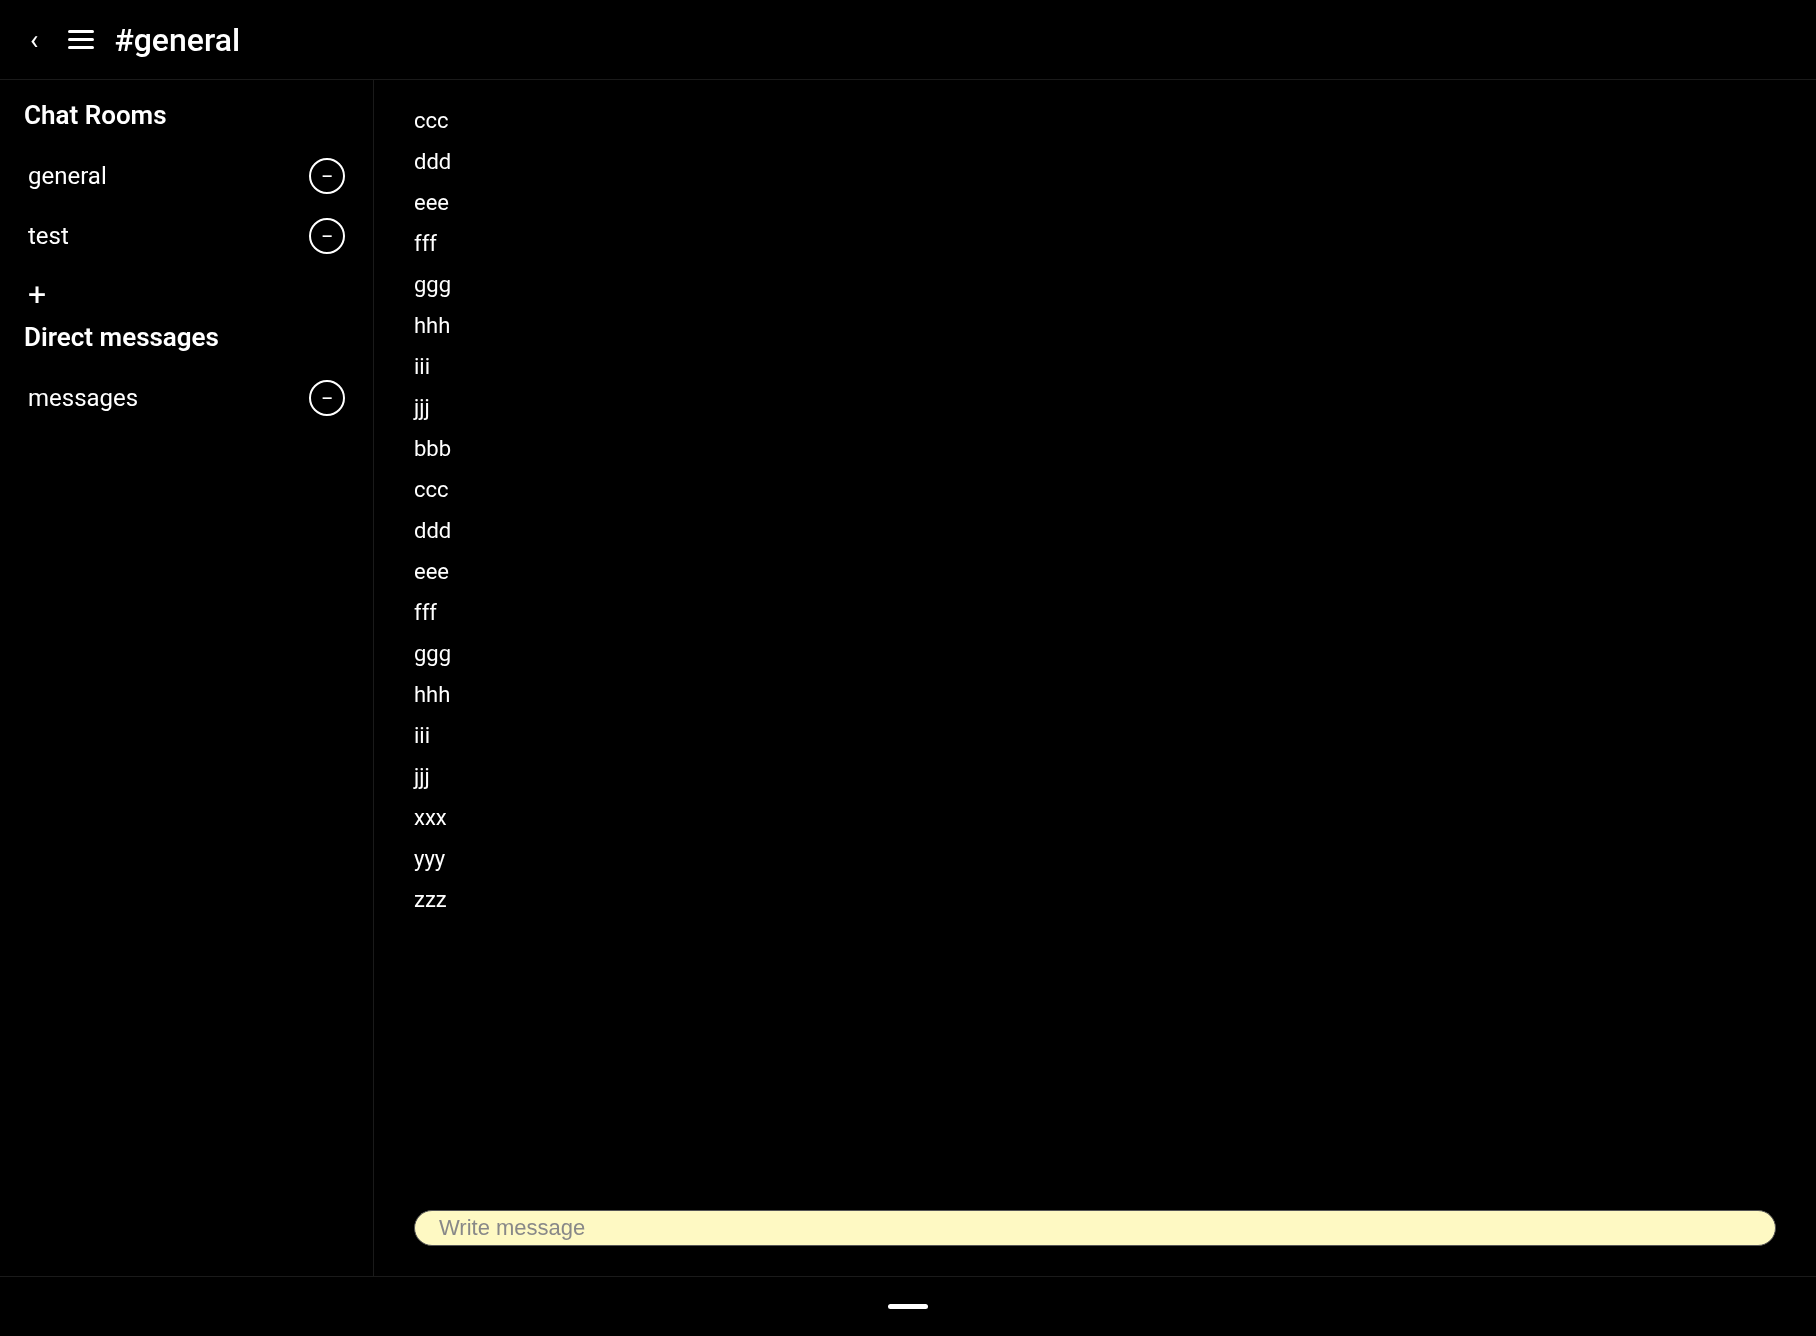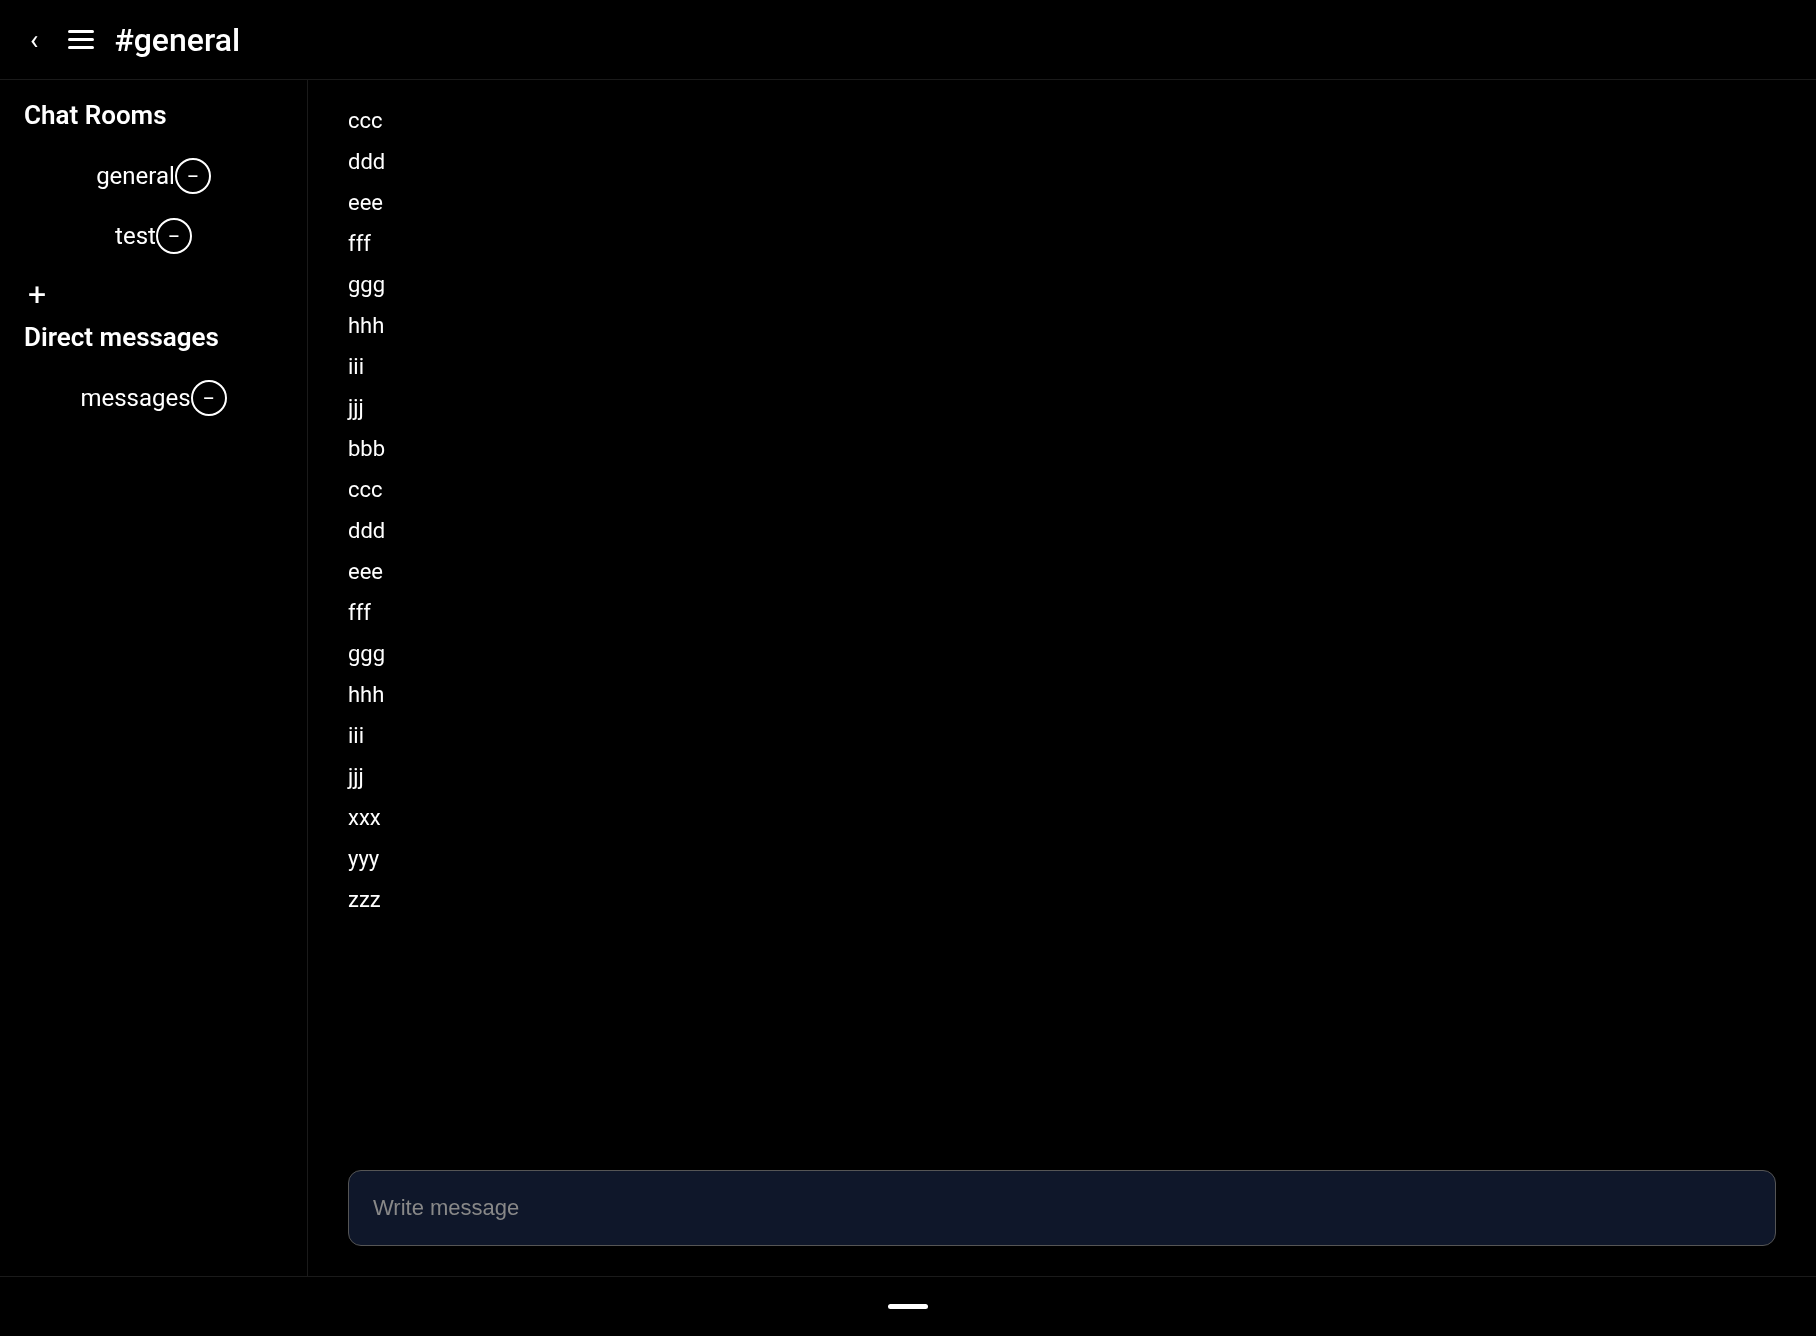--- a/index.html
+++ b/index.html
@@ -70,39 +70,39 @@
 
     
     .main-layout {
       display: flex;
       flex: 1;
       overflow: hidden;
     }
 
     
     .sidebar {
-      width: 308px;
+      width: 374px;
       flex-shrink: 0;
       padding: 20px 20px;
       overflow-y: auto;
       border-right: 1px solid #1a1a1a;
     }
 
     .sidebar-section-title {
       font-size: 26px;
       font-weight: 600;
       color: #fff;
       margin-bottom: 16px;
       padding-left: 4px;
     }
 
     .sidebar-item {
       display: flex;
       align-items: center;
-      justify-content: center;
+      justify-content: space-between;
       padding: 12px 8px;
       cursor: pointer;
       border-radius: 6px;
     }
 
     .sidebar-item-label {
       font-size: 24px;
       color: #fff;
     }
 
@@ -155,23 +155,23 @@
     }
 
     
     .message-input-area {
       padding: 20px 40px 30px;
       flex-shrink: 0;
     }
 
     .message-input-wrapper {
       border: 1.5px solid #555;
-      border-radius: 13px;
-      padding: 24px 24px;
-      background: #0f172a;
+      border-radius: 20px;
+      padding: 4px 24px;
+      background: #fef9c3;
     }
 
     .message-input {
       background: transparent;
       border: none;
       outline: none;
       color: #888;
       font-size: 22px;
       width: 100%;
     }

